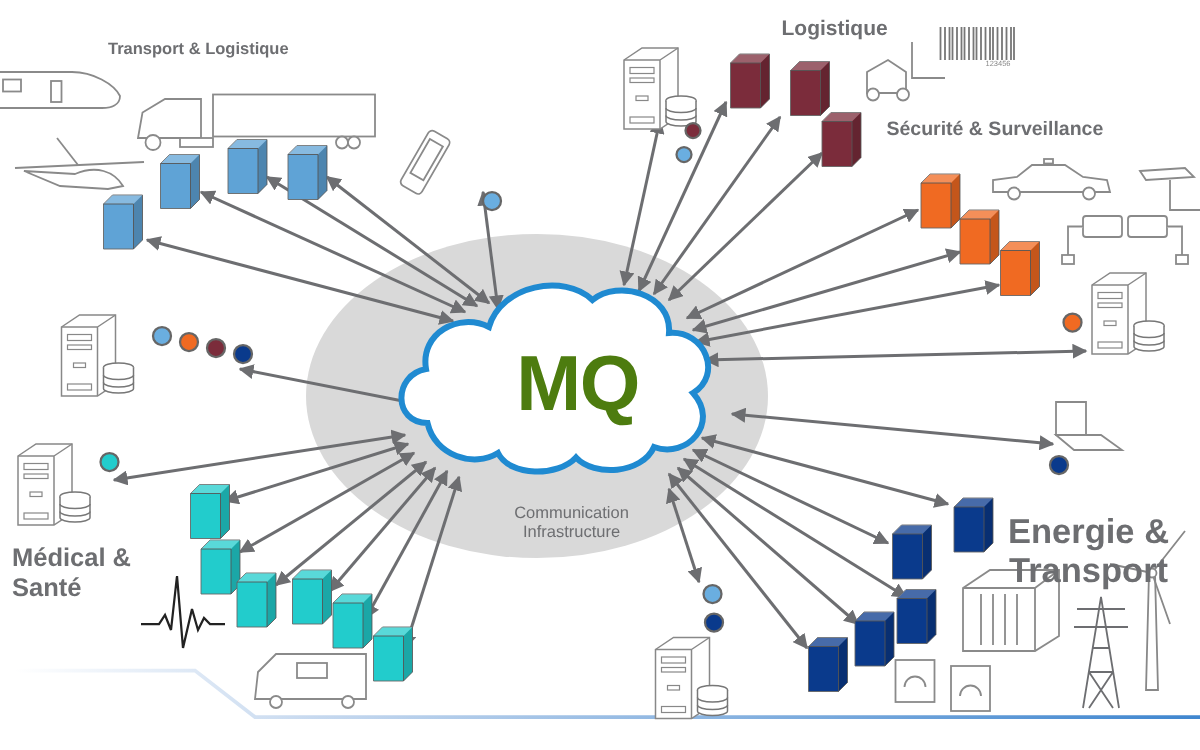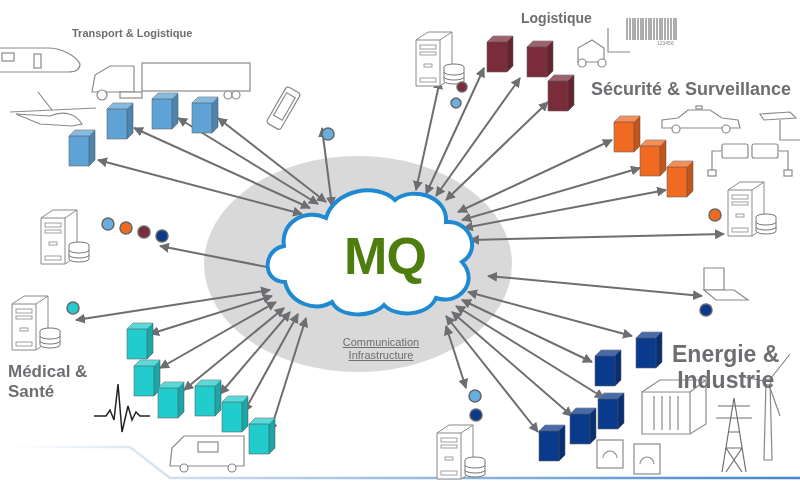--- a/index.html
+++ b/index.html
@@ -1,24 +1,24 @@
 <!DOCTYPE html>
 <html><head>
 <meta charset="utf-8">
 <style>
   html, body { margin:0; padding:0; background:#ffffff; }
   body { width:800px; height:500px; position:relative; overflow:hidden; font-family:"Liberation Sans", sans-serif; }
   #stage { position:absolute; left:0; top:0; width:800px; height:500px; }
   .label { position:absolute; font-weight:bold; color:#6d6e71; font-family:"Liberation Sans", sans-serif; white-space:nowrap; line-height:1.15; }
   .lbl-transport { left:72px; top:27px; font-size:11px; }
   .lbl-logistique { left:521px; top:10px; font-size:14px; }
-  .lbl-securite { left:591px; top:79px; font-size:18px; }
+  .lbl-securite { left:591px; top:79px; font-size:13px; }
   .lbl-medical { left:8px; top:362px; font-size:17px; text-align:left; }
   .lbl-energie { left:672px; top:341px; font-size:23px; text-align:center; }
-  .lbl-comm { left:322px; top:336px; font-size:11px; font-weight:normal; color:#6d6e71; text-align:center; width:118px;text-decoration:underline; }
+  .lbl-comm { left:322px; top:336px; font-size:11px; font-weight:normal; color:#6d6e71; text-align:center; width:118px; }
   .lbl-mq { left:335px; top:227px; font-size:52px; color:#4d7c0f; width:100px; text-align:center; letter-spacing:-1px; }
   .barcode-num { position:absolute; left:657px; top:40px; font-size:5px; color:#888; }
 </style>
 </head>
 <body>
 
 <svg id="stage" width="800" height="500" viewBox="0 0 800 500">
   <defs>
     <marker id="ah" viewBox="0 0 10 10" refX="9" refY="5" markerWidth="5" markerHeight="5" orient="auto-start-reverse">
       <path d="M0,0 L10,5 L0,10 z" fill="#6d6e71"></path>
@@ -240,20 +240,20 @@
 
 <div class="label lbl-transport">Transport &amp; Logistique</div>
 <div class="label lbl-logistique">Logistique</div>
 <div class="label lbl-securite">Sécurité &amp; Surveillance</div>
 <div class="label lbl-medical">
   <div>Médical &amp;</div>
   <div>Santé</div>
 </div>
 <div class="label lbl-energie">
   <div>Energie &amp;</div>
-  <div>Industrie</div>
+  <div>Transport</div>
 </div>
 <div class="label lbl-mq">MQ</div>
 <div class="label lbl-comm">
   <div>Communication</div>
   <div>Infrastructure</div>
 </div>
 <div class="barcode-num">123456</div>
 
 </body></html>

